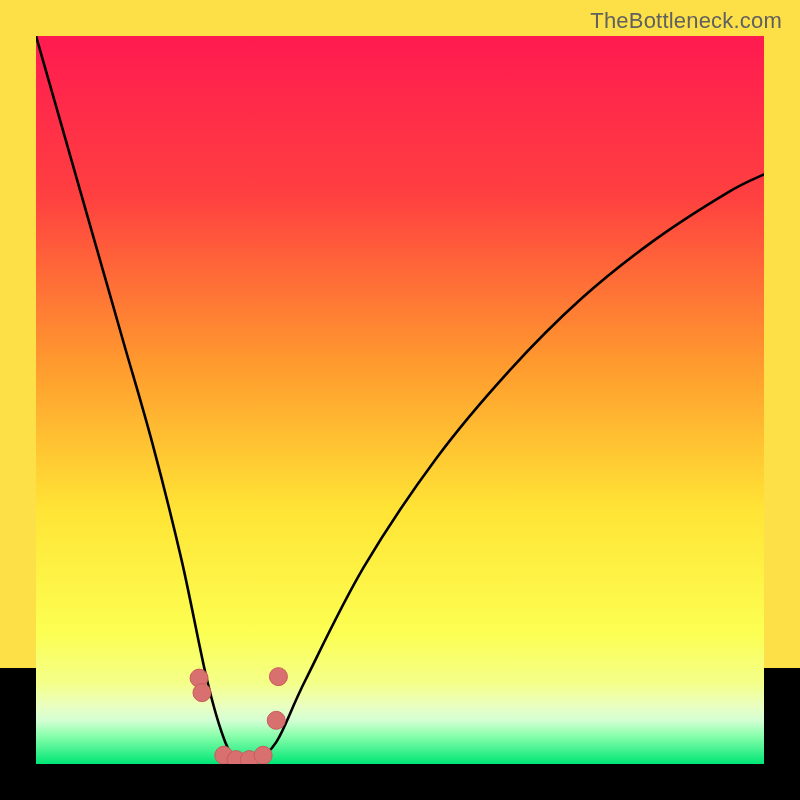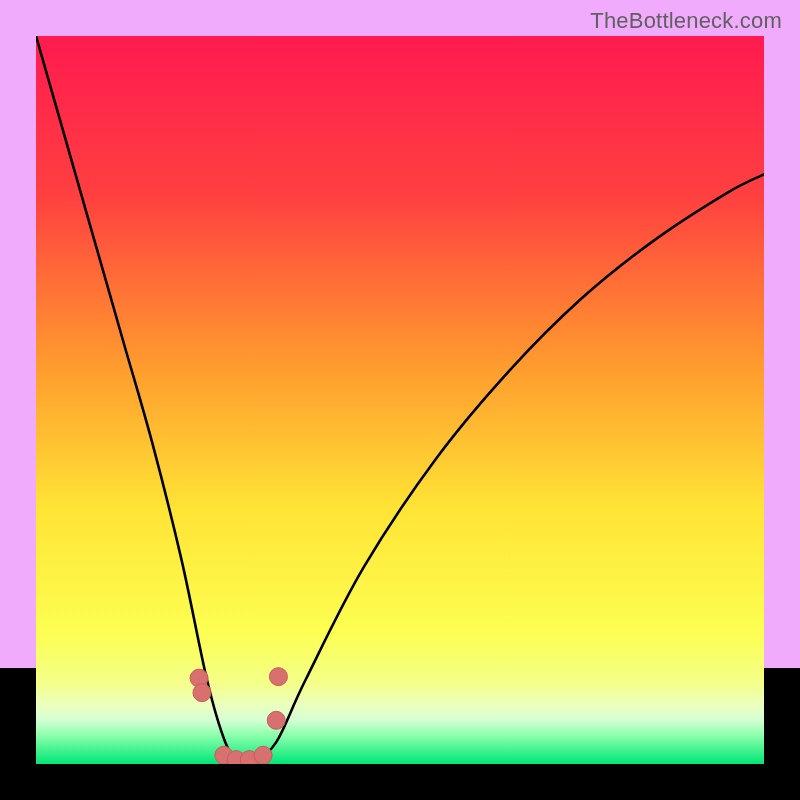--- a/index.html
+++ b/index.html
@@ -10,21 +10,21 @@
     background: #000;
     font-family: Arial, Helvetica, sans-serif;
     overflow: hidden;
   }
   .frame {
     position: absolute;
     left: 0;
     top: 0;
     width: 800px;
     height: 668px;
-    background: #f0abfc;
+    background: #fde047;
   }
   .plot-area {
     position: absolute;
     left: 36px;
     top: 36px;
     width: 728px;
     height: 728px;
     
   }
   .watermark {

